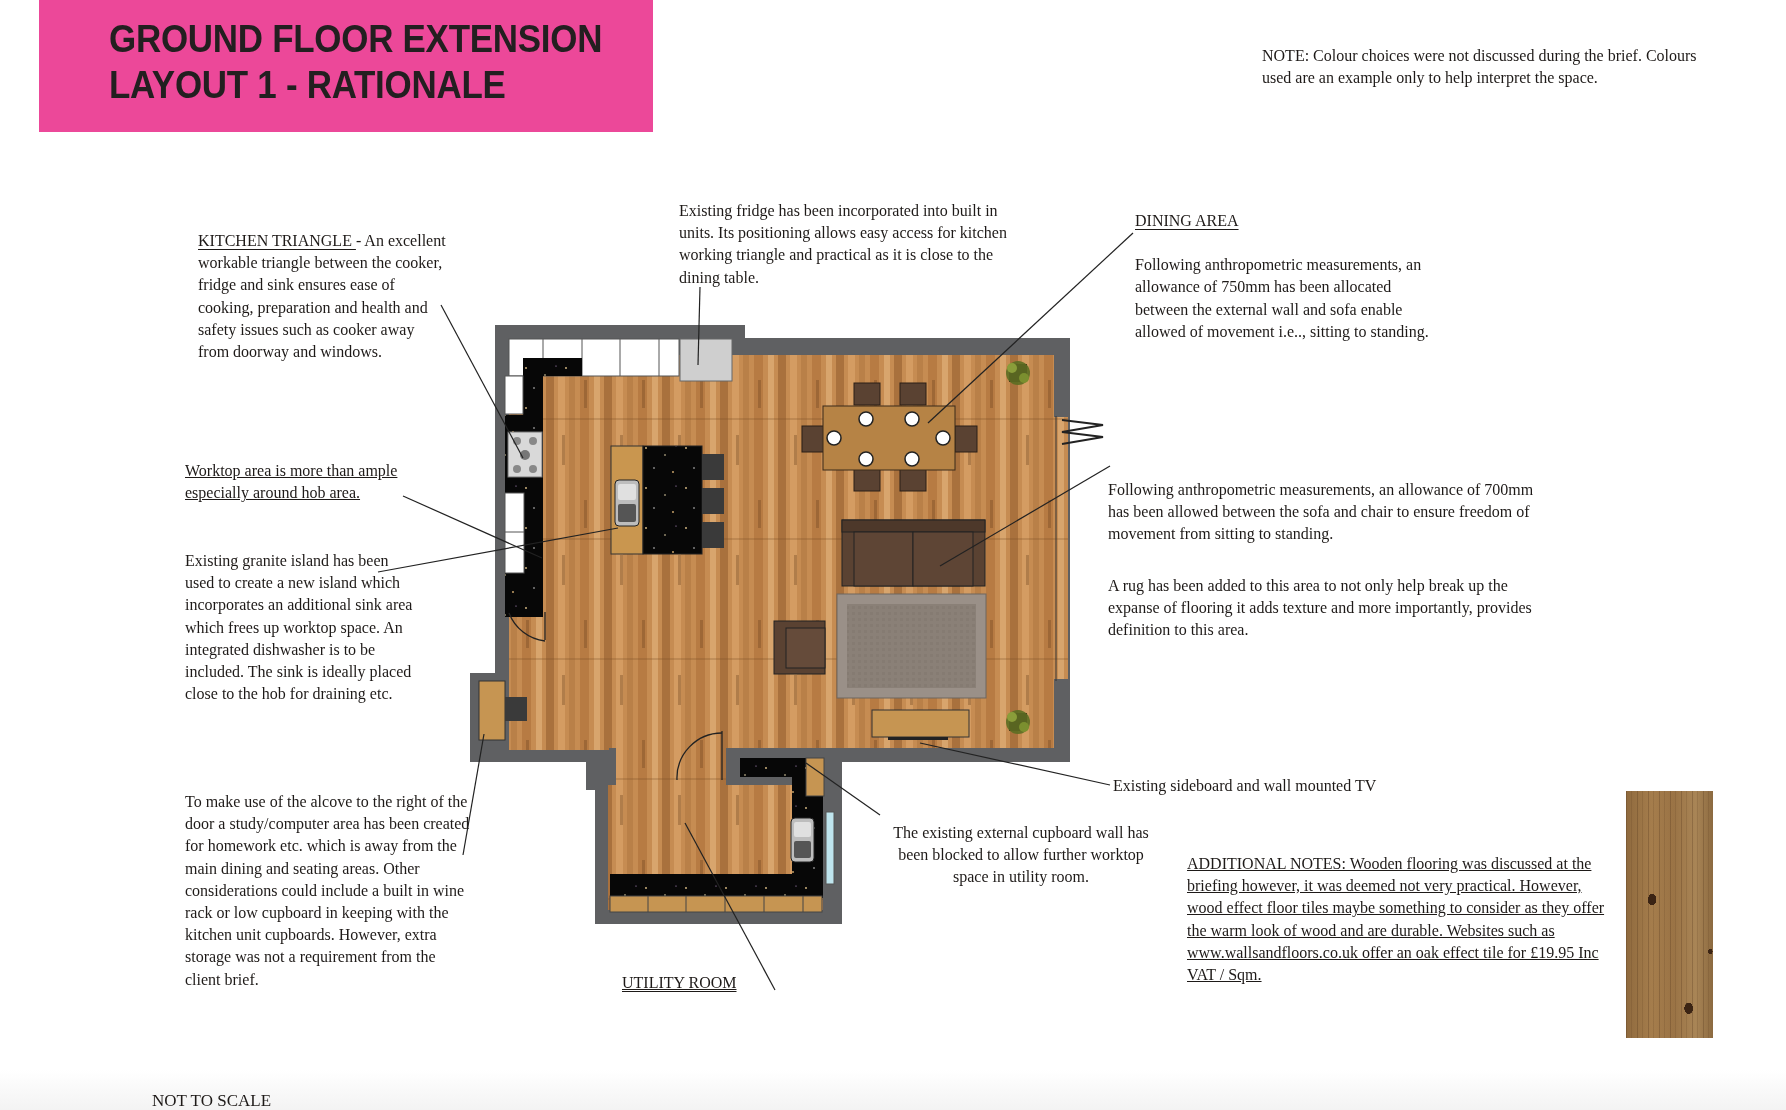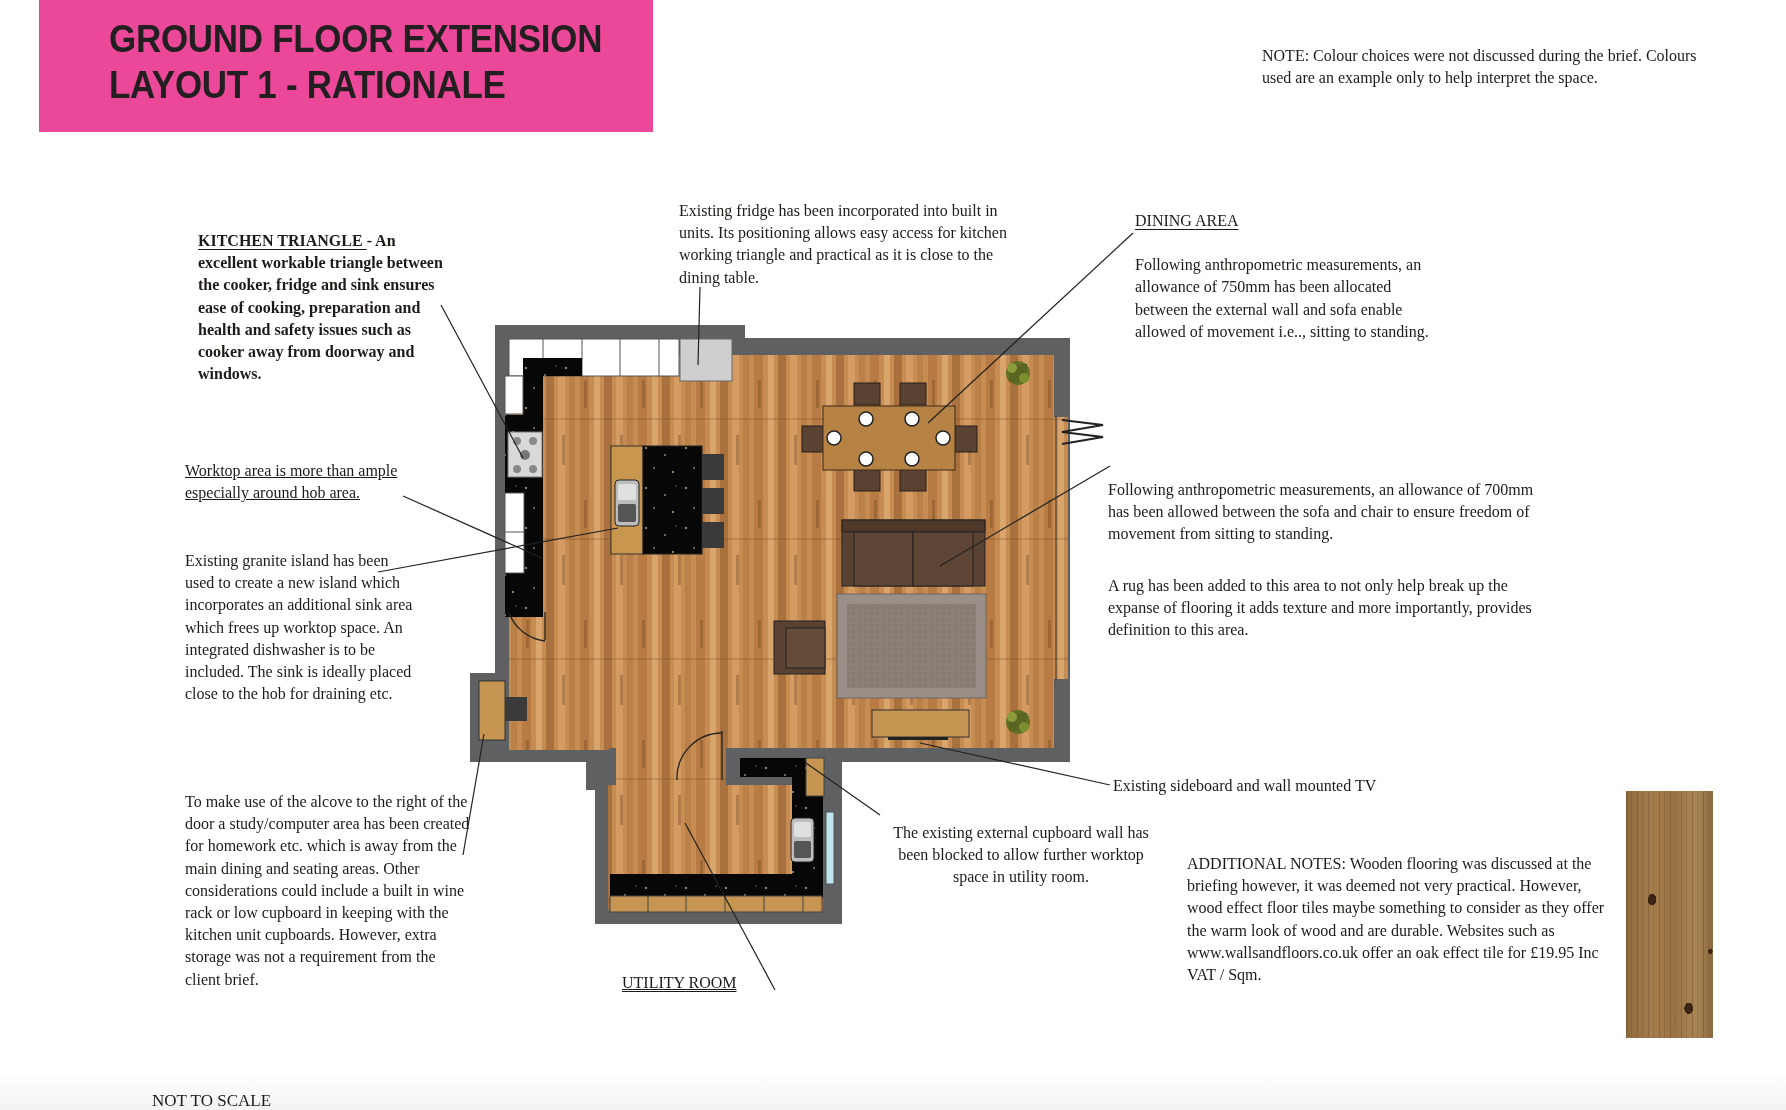--- a/index.html
+++ b/index.html
@@ -211,21 +211,21 @@
     <line x1="378" y1="572" x2="618" y2="528"></line>
     <line x1="1110" y1="466" x2="940" y2="566"></line>
     <line x1="463" y1="855" x2="484" y2="734"></line>
     <line x1="1110" y1="785" x2="920" y2="743"></line>
     <line x1="880" y1="815" x2="806" y2="763"></line>
     <line x1="775" y1="990" x2="685" y2="823"></line>
   </g>
 </svg>
 </div>
 
-<div class="note" style="left:198px; top:230px; width:250px;font-weight:bold;">
+<div class="note" style="left:198px; top:230px; width:250px;">
   <p><span class="heading">KITCHEN TRIANGLE </span><span>- An excellent workable triangle between the cooker, fridge and sink ensures ease of cooking, preparation and health and safety issues such as cooker away from doorway and windows.</span></p>
 </div>
 
 <div class="note" style="left:679px; top:200px; width:330px;">
   <p>Existing fridge has been incorporated into built in units. Its positioning allows easy access for kitchen working triangle and practical as it is close to the dining table.</p>
 </div>
 
 <div class="note" style="left:1135px; top:210px; width:310px;">
   <p class="heading">DINING AREA</p>
   <div class="gap-lg"></div>
@@ -257,21 +257,21 @@
 </div>
 
 <div class="note" style="left:881px; top:822px; width:280px;text-align:center;">
   <p>The existing external cupboard wall has been blocked to allow further worktop space in utility room.</p>
 </div>
 
 <div class="note" style="left:622px; top:972px; width:360px;text-decoration:underline;">
   <p class="heading">UTILITY ROOM</p>
 </div>
 
-<div class="note" style="left:1187px; top:853px; width:430px;">
+<div class="note" style="left:1187px; top:853px; width:430px;text-decoration:underline;">
   <p>ADDITIONAL NOTES: Wooden flooring was discussed at the briefing however, it was deemed not very practical. However, wood effect floor tiles maybe something to consider as they offer the warm look of wood and are durable. Websites such as www.wallsandfloors.co.uk  offer an oak effect tile for £19.95 Inc VAT / Sqm.</p>
 </div>
 
 <div class="swatch"></div>
 
 <div class="page-fade"></div>
 <div class="note" style="left:152px; top:1090px; font-size:17px;">
   <p>NOT TO SCALE</p>
 </div>
 

